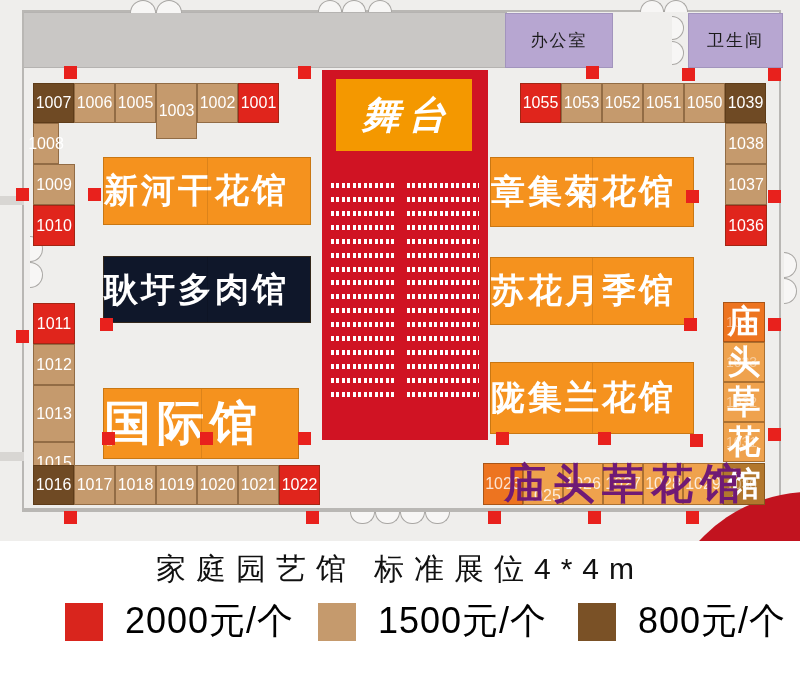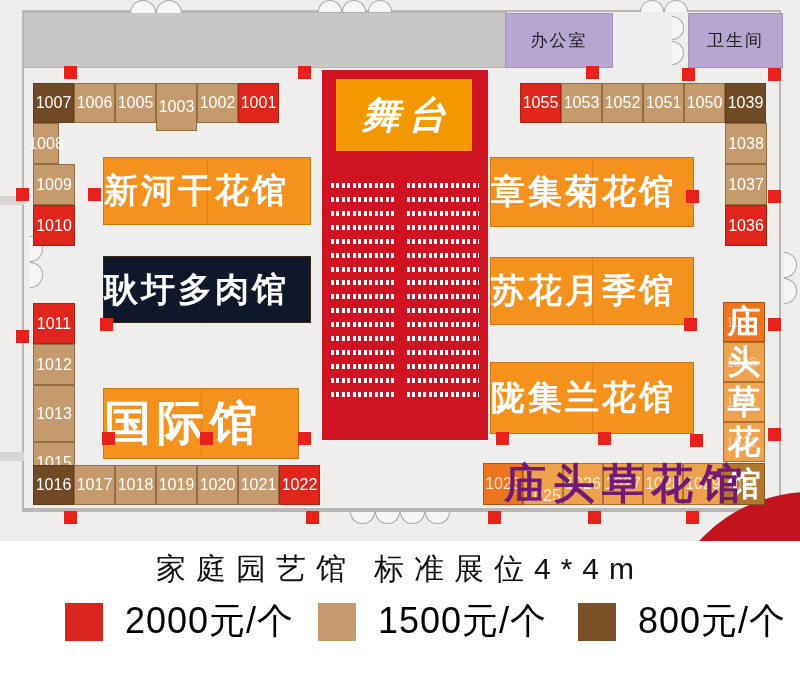--- a/index.html
+++ b/index.html
@@ -158,21 +158,21 @@
 <div class="booth-group row" style="left: 33px; top: 83px;">
       <div class="booth" style="width: 41px; height: 40px; background: rgb(111, 74, 36);">
         <span class="bno">1007</span>
       </div>
       <div class="booth" style="width: 41px; height: 40px; background: rgb(197, 154, 109);">
         <span class="bno">1006</span>
       </div>
       <div class="booth" style="width: 41px; height: 40px; background: rgb(197, 154, 109);">
         <span class="bno">1005</span>
       </div>
-      <div class="booth" style="width: 41px; height: 48px; background: rgb(197, 154, 109);">
+      <div class="booth" style="width: 41px; height: 56px; background: rgb(197, 154, 109);">
         <span class="bno">1003</span>
       </div>
       <div class="booth" style="width: 41px; height: 40px; background: rgb(197, 154, 109);">
         <span class="bno">1002</span>
       </div>
       <div class="booth" style="width: 41px; height: 40px; background: rgb(224, 37, 28);">
         <span class="bno">1001</span>
       </div>
     </div>
     <div class="booth-group row" style="left: 520px; top: 83px;">

